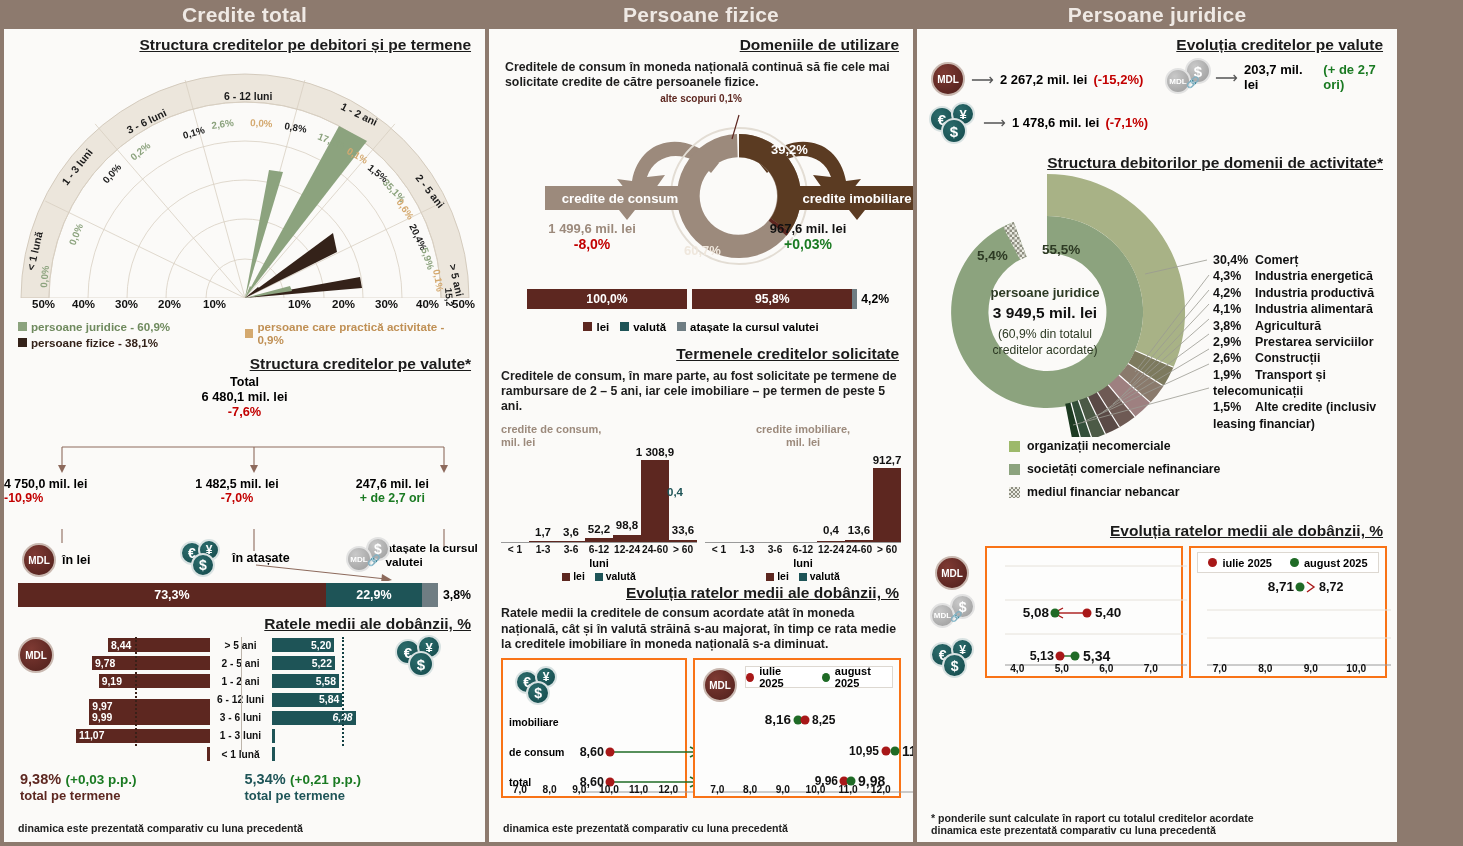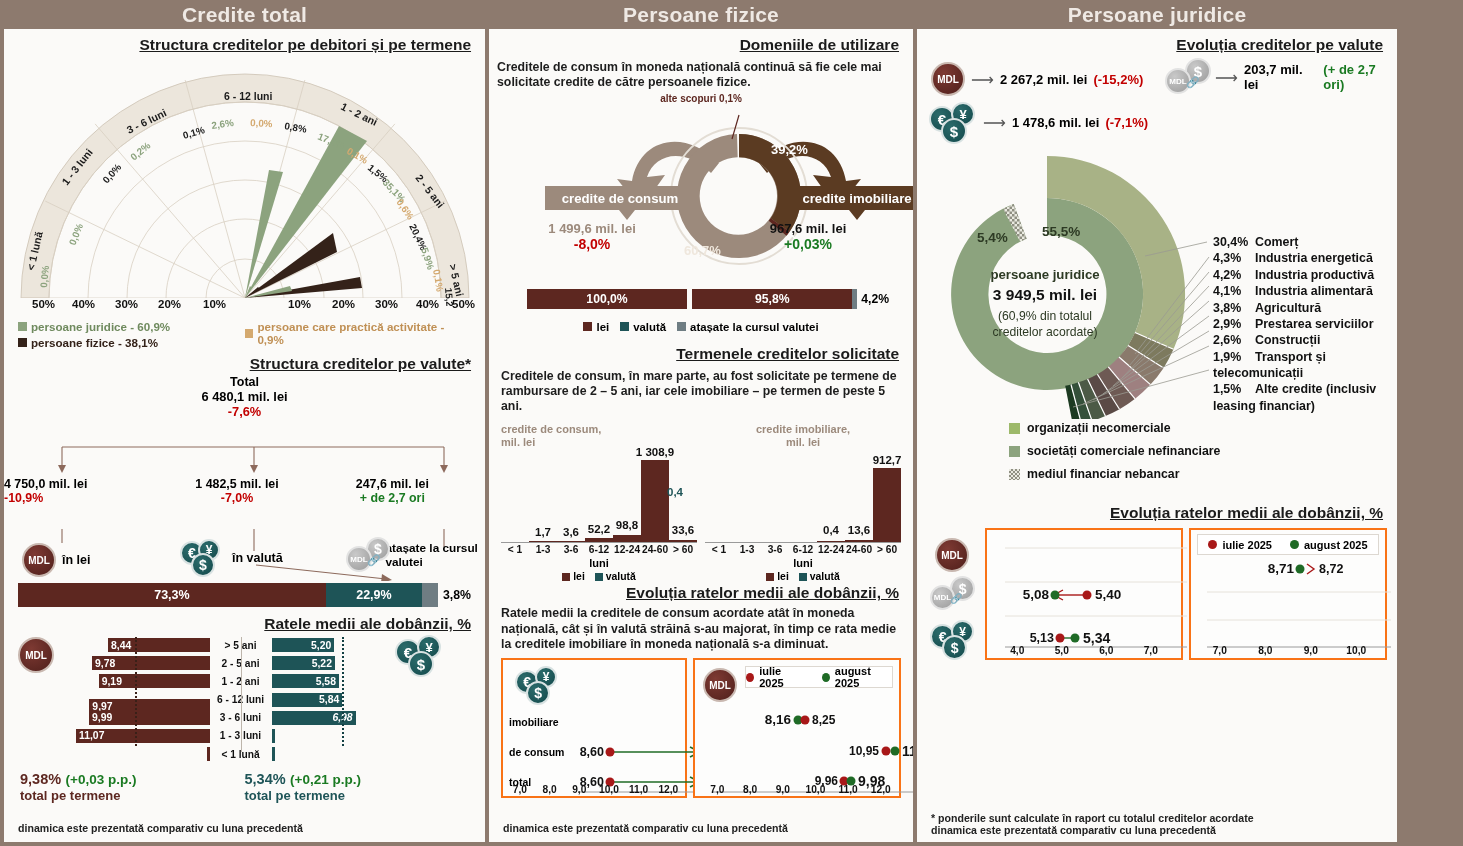--- a/index.html
+++ b/index.html
@@ -267,21 +267,21 @@
         <div style="position:absolute; left:18px; top:14px; display:flex; align-items:center; gap:6px;">
           <div class="coin coin-mdl" style="width:34px;height:34px;font-size:10px;">MDL</div>
           <span style="font-size:12.5px; font-weight:bold;">în lei</span>
         </div>
         <div style="position:absolute; left:176px; top:10px; display:flex; align-items:center; gap:6px;">
           <span style="position:relative; display:inline-block; width:46px; height:38px;">
             <span class="coin coin-fx" style="position:absolute;left:0;top:2px;width:24px;height:24px;font-size:14px;">€</span>
             <span class="coin coin-fx" style="position:absolute;left:18px;top:0;width:22px;height:22px;font-size:12px;">¥</span>
             <span class="coin coin-fx" style="position:absolute;left:11px;top:14px;width:24px;height:24px;font-size:14px;">$</span>
           </span>
-          <span style="font-size:12.5px; font-weight:bold;">în valută</span>
+          <span style="font-size:12.5px; font-weight:bold;">în atașate</span>
         </div>
         <div style="position:absolute; left:342px; top:8px; display:flex; align-items:center; gap:5px;">
           <span style="position:relative; display:inline-block; width:46px; height:38px;">
             <span class="coin coin-gr" style="position:absolute;left:20px;top:0;width:24px;height:24px;font-size:14px;">$</span>
             <span class="coin coin-gr" style="position:absolute;left:0;top:9px;width:26px;height:26px;font-size:8px;">MDL</span>
             <span style="position:absolute;left:21px;top:17px;font-size:11px;color:#888;">🔗</span>
           </span>
           <span style="font-size:11.8px; font-weight:bold; line-height:1.15;">atașate la cursul valutei</span>
         </div>
       </div>
@@ -400,21 +400,21 @@
     </div>
   </div>
 
   <div class="col">
     <div class="col-head">Persoane fizice</div>
     <div class="panel">
 
       <div style="padding:7px 10px 0 10px;">
         <div class="sect-title">Domeniile de utilizare</div>
       </div>
-      <div class="body-text" style="padding:6px 12px 0 8px;">Creditele de consum în moneda națională continuă să fie cele mai solicitate credite de către persoanele fizice.</div>
+      <div class="body-text" style="padding:6px 12px 0 16px;">Creditele de consum în moneda națională continuă să fie cele mai solicitate credite de către persoanele fizice.</div>
 
       <div style="position:relative; height:200px; margin-top:2px;">
         <div style="position:absolute; left:0; top:0; width:100%; text-align:center; font-size:10px; font-weight:bold; color:#5d2720;">alte scopuri 0,1%</div>
 
         <svg width="480" height="185" style="position:absolute; left:0; top:16px;">
 
           <g fill="#9c8a7c">
             <path d="M 230 54 C 195 18 150 30 143 72 L 128 70 L 152 100 L 176 66 L 158 68 C 166 44 196 38 222 64 Z"></path>
           </g>
           <g fill="#5b3b22">
@@ -712,20 +712,23 @@
             <span class="coin coin-fx" style="position:absolute;left:0;top:4px;width:26px;height:26px;font-size:15px;">€</span>
             <span class="coin coin-fx" style="position:absolute;left:22px;top:0;width:24px;height:24px;font-size:13px;">¥</span>
             <span class="coin coin-fx" style="position:absolute;left:12px;top:16px;width:26px;height:26px;font-size:15px;">$</span>
           </span>
           <span style="font-size:16px; color:#555;">⟶</span>
           <span style="font-size:13px; font-weight:bold;">1 478,6 mil. lei</span>
           <span class="red" style="font-size:13px; font-weight:bold;">(-7,1%)</span>
         </div>
       </div>
 
+      <div style="padding:0 10px 0 10px;">
+        <div class="sect-title">Structura debitorilor pe domenii de activitate*</div>
+      </div>
 
       <div style="position:relative; height:265px;">
         <svg width="480" height="265">
           <defs>
             <pattern id="hatch" width="5" height="5" patternUnits="userSpaceOnUse">
               <rect width="5" height="5" fill="#e9e9e0"></rect>
               <rect width="2.5" height="2.5" fill="#8f8f82"></rect>
               <rect x="2.5" y="2.5" width="2.5" height="2.5" fill="#8f8f82"></rect>
             </pattern>
           </defs>

